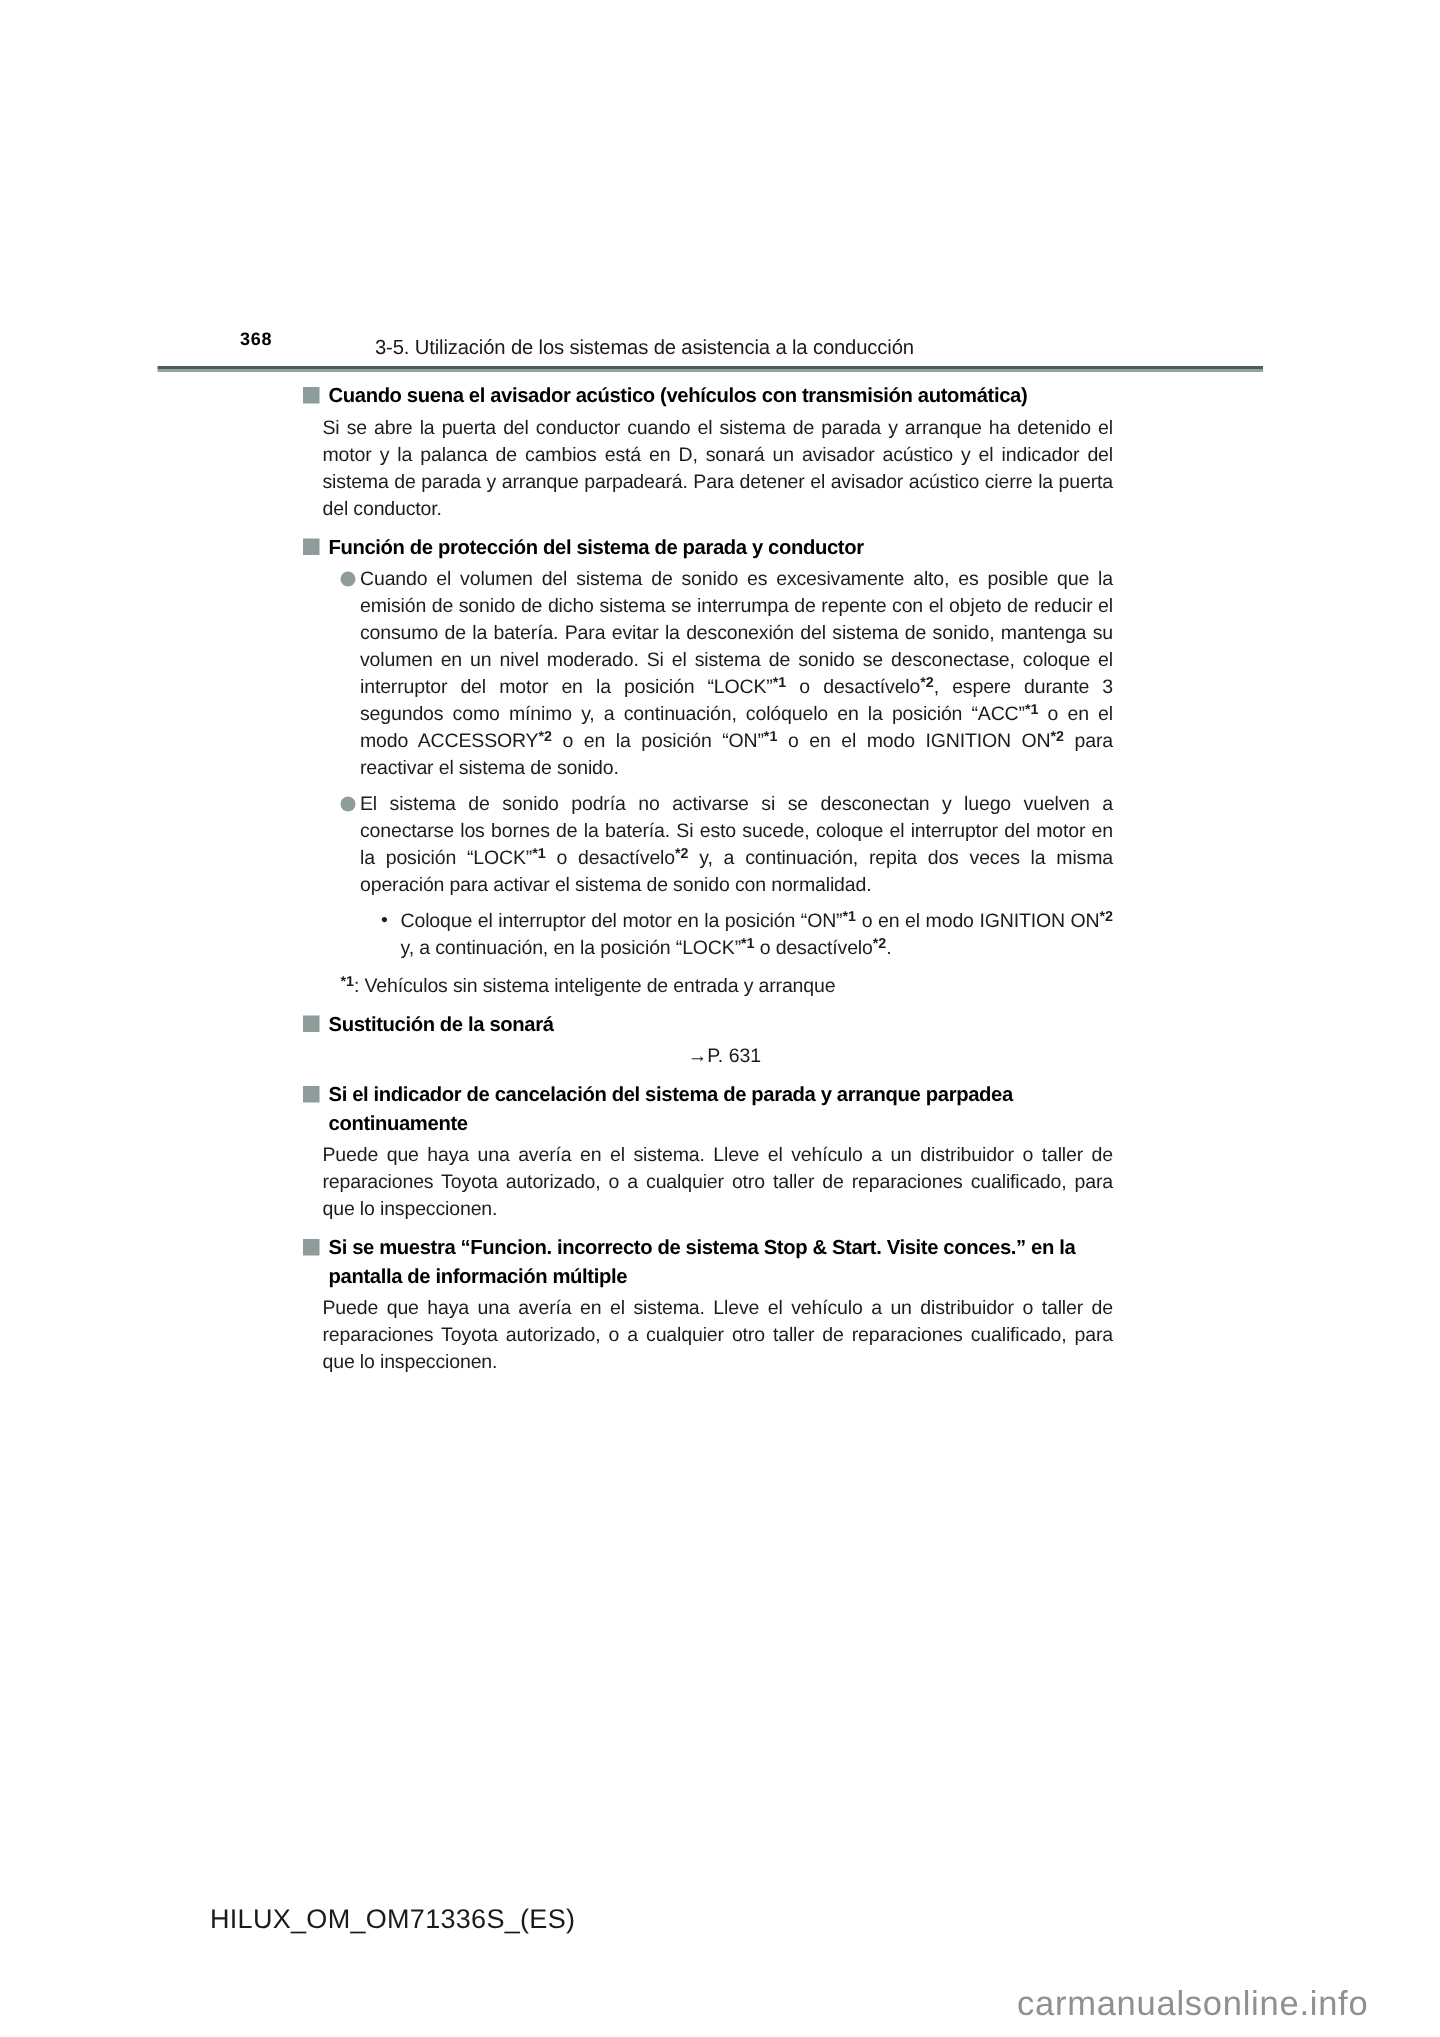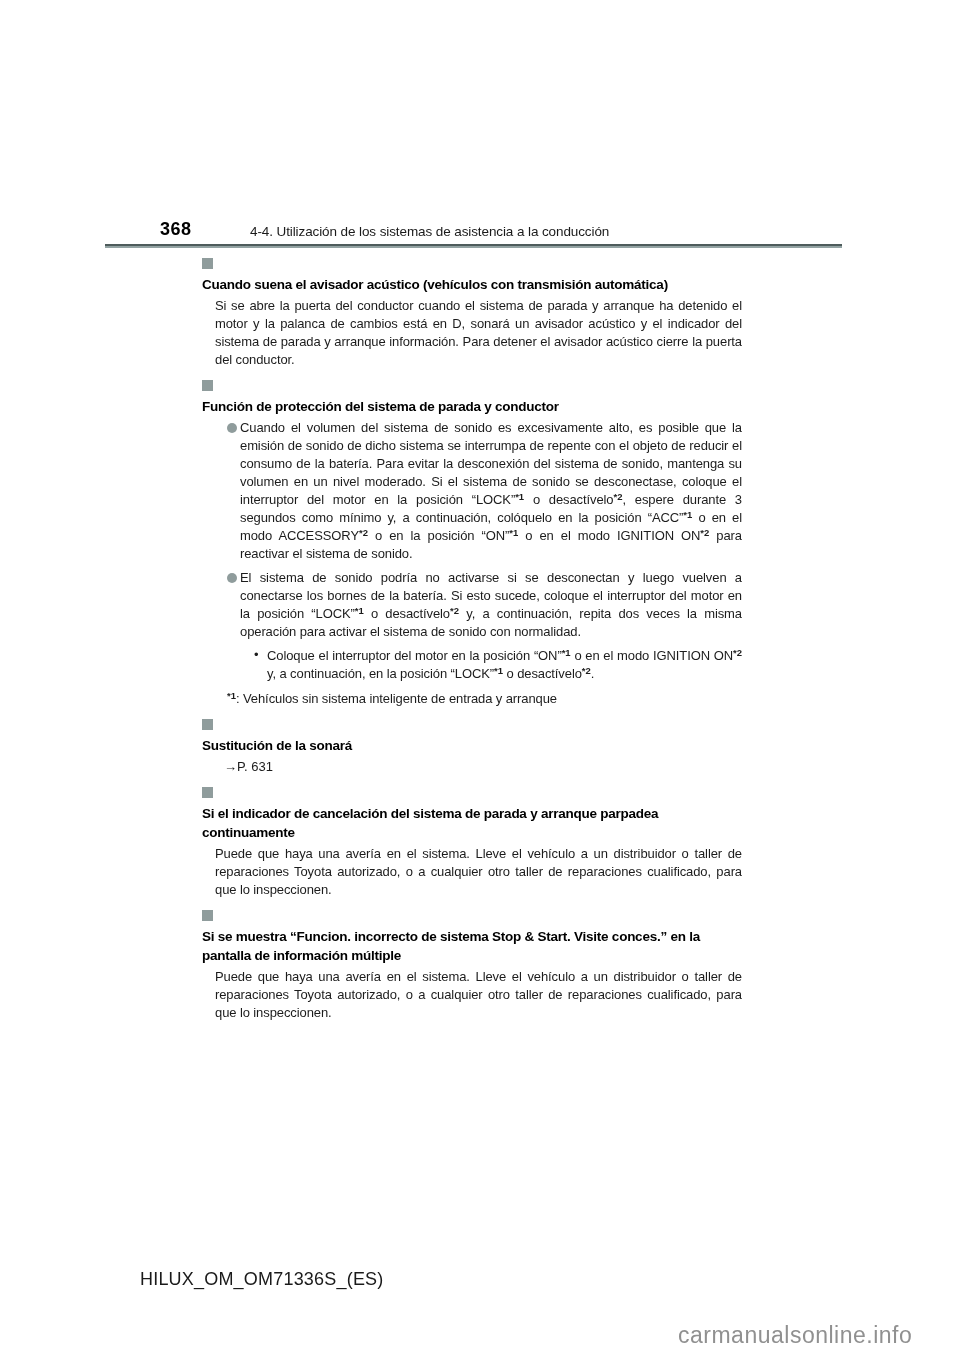--- a/index.html
+++ b/index.html
@@ -10,37 +10,37 @@
     --wm:#909090;
   }
   html,body{margin:0;padding:0;}
   body{
     width:960px;height:1358px;position:relative;background:#ffffff;
     font-family:"Liberation Sans", sans-serif;color:var(--text);
     overflow:hidden;
   }
   .page-num{
     position:absolute;left:160px;top:219px;
-    font-size:18px;font-weight:bold;letter-spacing:0.5px;color:#000;
+    font-size:12px;font-weight:bold;letter-spacing:0.5px;color:#000;
   }
   .header-title{
     position:absolute;left:250px;top:224px;
     font-size:13.5px;letter-spacing:-0.1px;color:#1a1a1a;
   }
   .header-rule{
     position:absolute;left:105px;top:244px;width:737px;height:4px;
     background:linear-gradient(to bottom,var(--rule-dark) 0 55%,var(--rule-light) 55% 100%);
   }
   .content{
     position:absolute;left:202px;top:254px;width:540px;
   }
   .section{margin:0 0 7px 0;}
   .sec-head{
     margin:0 0 3px 0;display:flex;gap:6px;
-    font-size:13.5px;font-weight:bold;line-height:19px;letter-spacing:-0.25px;color:#000;flex-direction:column;
+    font-size:13.5px;font-weight:bold;line-height:19px;letter-spacing:-0.25px;color:#000;
   }
   .sq{
     width:11px;height:11px;flex:0 0 11px;margin-top:4px;background:var(--bullet);
   }
   .ht{flex:1;}
   .para{
     margin:0 0 5px 13px;font-size:13px;line-height:18px;
     text-align:justify;letter-spacing:-0.1px;
   }
   .bullet{
@@ -55,48 +55,48 @@
   }
   .subbullet{
     margin:3px 0 6px 50px;position:relative;padding-left:15px;
     font-size:13px;line-height:18px;text-align:justify;letter-spacing:-0.1px;
   }
   .sdot{position:absolute;left:2px;top:-1px;}
   .footnote{
     margin:6px 0 6px 25px;font-size:13px;line-height:19px;letter-spacing:-0.1px;
   }
   .reference{
-    margin:3px 0 5px 22px;font-size:13px;line-height:18px;
+    margin:3px 0 5px 22px;font-size:13px;line-height:18px;text-align:center;
   }
   sup.sup{
     font-size:9.5px;font-weight:bold;vertical-align:4px;letter-spacing:0;line-height:0;
   }
   .footer-code{
     position:absolute;left:140px;top:1269px;
     font-size:18px;letter-spacing:0.2px;color:#1a1a1a;
   }
   .watermark{
     position:absolute;left:678px;top:1322px;
     font-size:23px;color:var(--wm);letter-spacing:0.5px;
   }
 </style>
 </head>
 <body>
 
 <div class="page-num">368</div>
-<div class="header-title">4-4. Utilización de los sistemas de asistencia a la conducción</div>
+<div class="header-title">3-5. Utilización de los sistemas de asistencia a la conducción</div>
 <div class="header-rule"></div>
 
 <main class="content" id="content">
     <section class="section">
       <h2 class="sec-head">
         <span class="sq"></span>
         <span class="ht">Cuando suena el avisador acústico (vehículos con transmisión automática)</span>
       </h2>
-      <p class="para">Si se abre la puerta del conductor cuando el sistema de parada y arranque ha detenido el motor y la palanca de cambios está en D, sonará un avisador acústico y el indicador del sistema de parada y arranque información. Para detener el avisador acústico cierre la puerta del conductor.</p>
+      <p class="para">Si se abre la puerta del conductor cuando el sistema de parada y arranque ha detenido el motor y la palanca de cambios está en D, sonará un avisador acústico y el indicador del sistema de parada y arranque parpadeará. Para detener el avisador acústico cierre la puerta del conductor.</p>
     </section>
     <section class="section">
       <h2 class="sec-head">
         <span class="sq"></span>
         <span class="ht">Función de protección del sistema de parada y conductor</span>
       </h2>
       <div class="bullet">
         <span class="dot"></span>
         <div class="btext">Cuando el volumen del sistema de sonido es excesivamente alto, es posible que la emisión de sonido de dicho sistema se interrumpa de repente con el objeto de reducir el consumo de la batería. Para evitar la desconexión del sistema de sonido, mantenga su volumen en un nivel moderado. Si el sistema de sonido se desconectase, coloque el interruptor del motor en la posición “LOCK”<sup class="sup">*1</sup> o desactívelo<sup class="sup">*2</sup>, espere durante 3 segundos como mínimo y, a continuación, colóquelo en la posición “ACC”<sup class="sup">*1</sup> o en el modo ACCESSORY<sup class="sup">*2</sup> o en la posición “ON”<sup class="sup">*1</sup> o en el modo IGNITION ON<sup class="sup">*2</sup> para reactivar el sistema de sonido.</div>
       </div>

